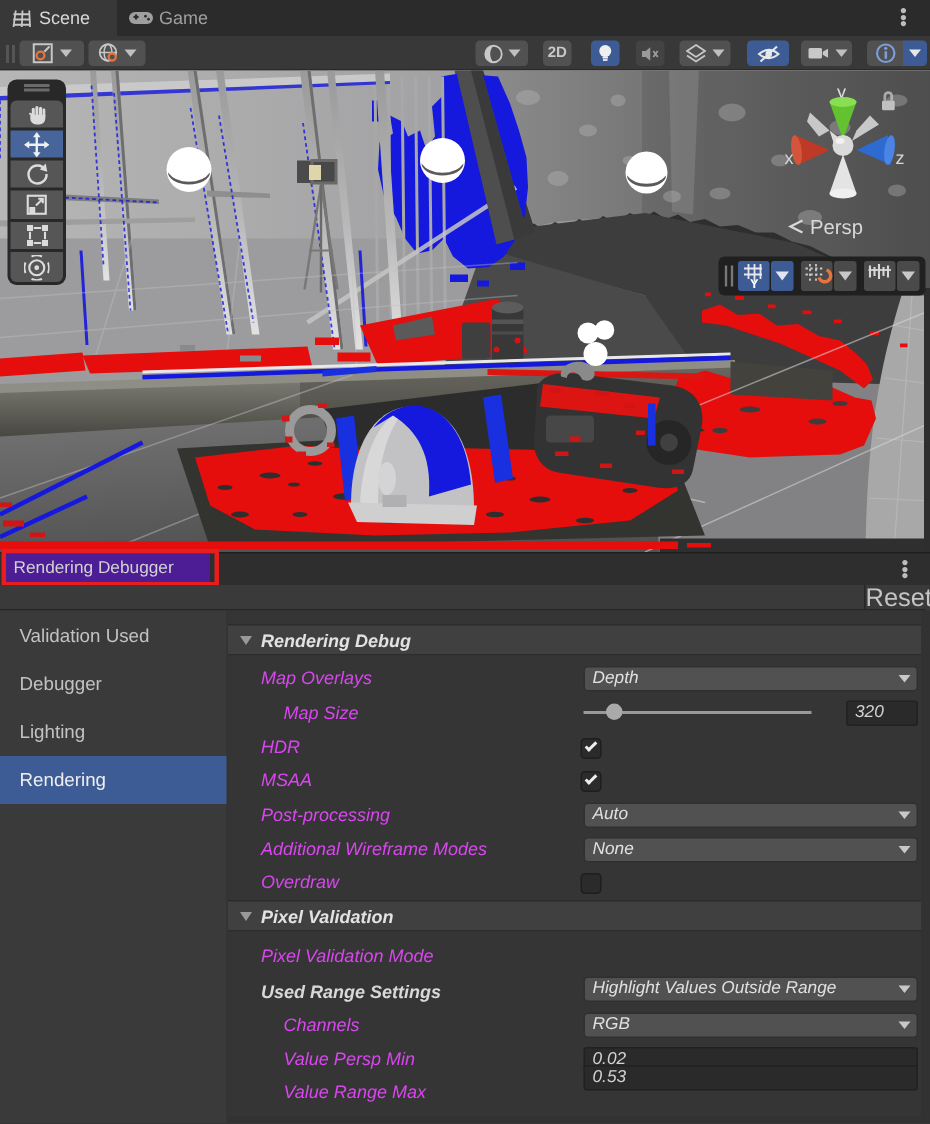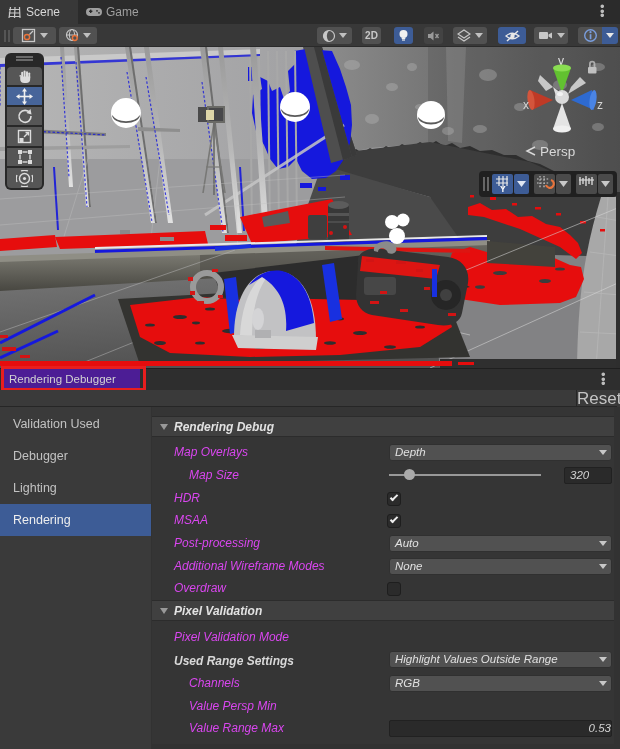--- a/index.html
+++ b/index.html
@@ -621,17 +621,18 @@
     <div class="drop" style="top:151px;">None<div class="dar"></div></div>
     <div class="lbl" style="left:22px; top:173px;">Overdraw</div>
     <div class="cbox" style="top:175px;"></div>
     <div class="hdr" style="top:193px;">Pixel Validation<div class="tri"></div></div>
     <div class="lbl" style="left:22px; top:222px;">Pixel Validation Mode</div>
     <div class="drop" style="top:224px;margin-top:20px;">Highlight Values Outside Range<div class="dar"></div></div>
     <div class="lbl b" style="left:22px; top:246px;">Used Range Settings</div>
     <div class="lbl" style="left:37px; top:268px;">Channels</div>
     <div class="drop" style="top:268px;">RGB<div class="dar"></div></div>
     <div class="lbl" style="left:37px; top:291px;">Value Persp Min</div>
+    <div class="tfield" style="top:291px;">0.02</div>
     <div class="lbl" style="left:37px; top:313px;">Value Range Max</div>
-    <div class="tfield" style="top:313px;text-align:right;">0.53</div>
+    <div class="tfield" style="top:303px;">0.53</div>
   </div>
 
 </div>
 
 </body></html>

